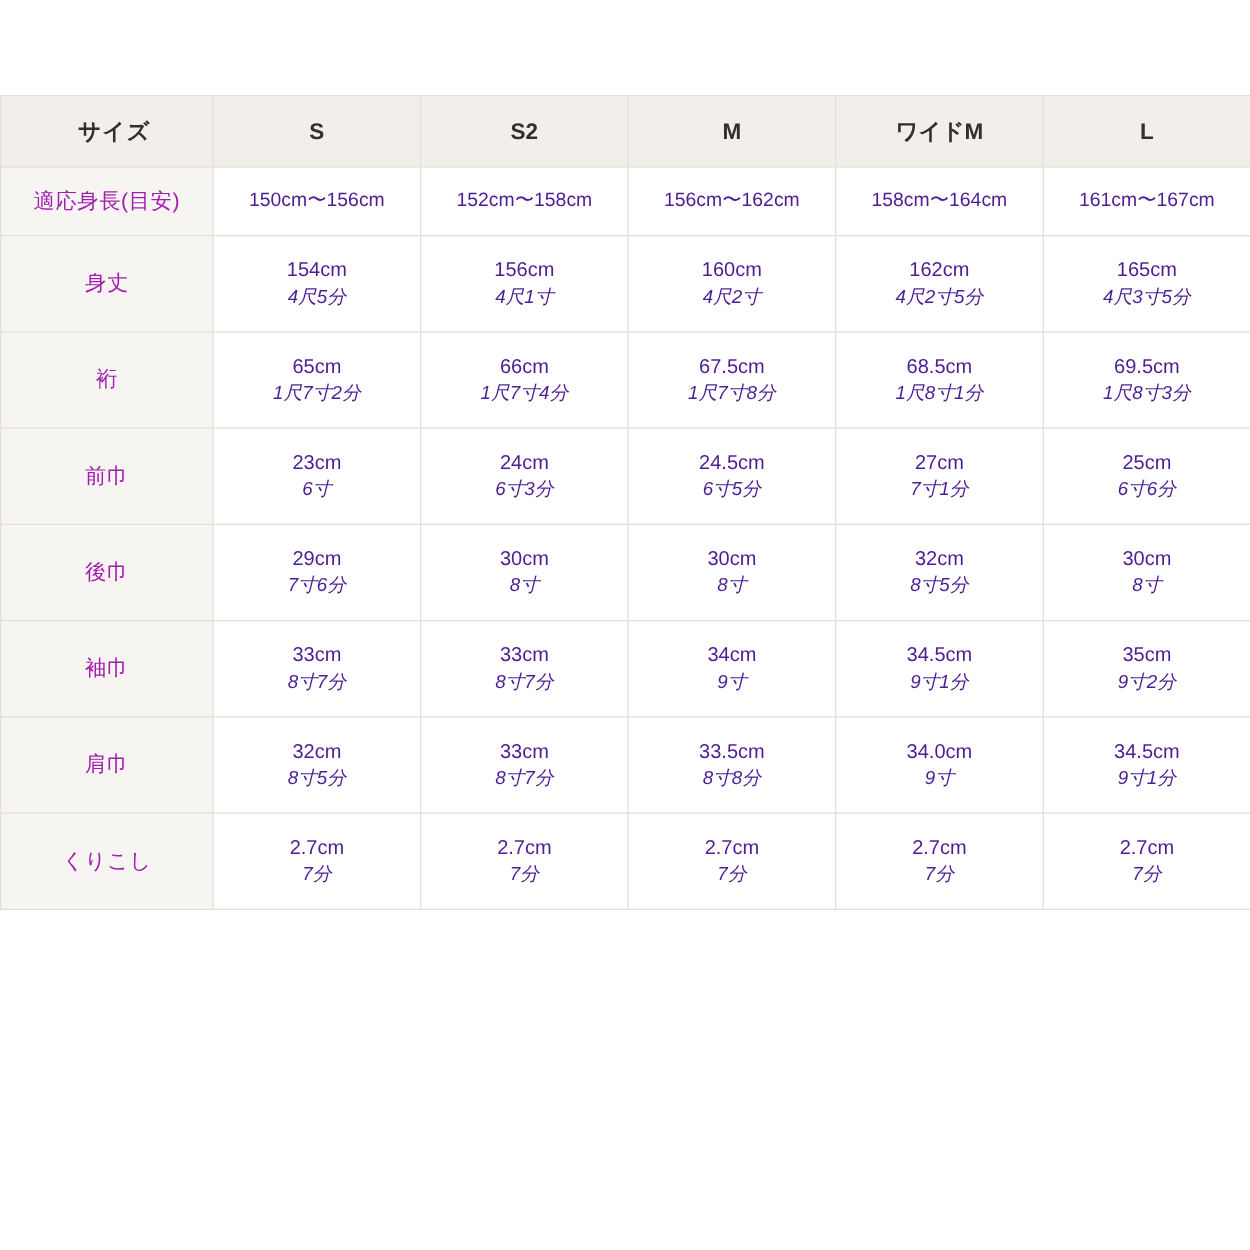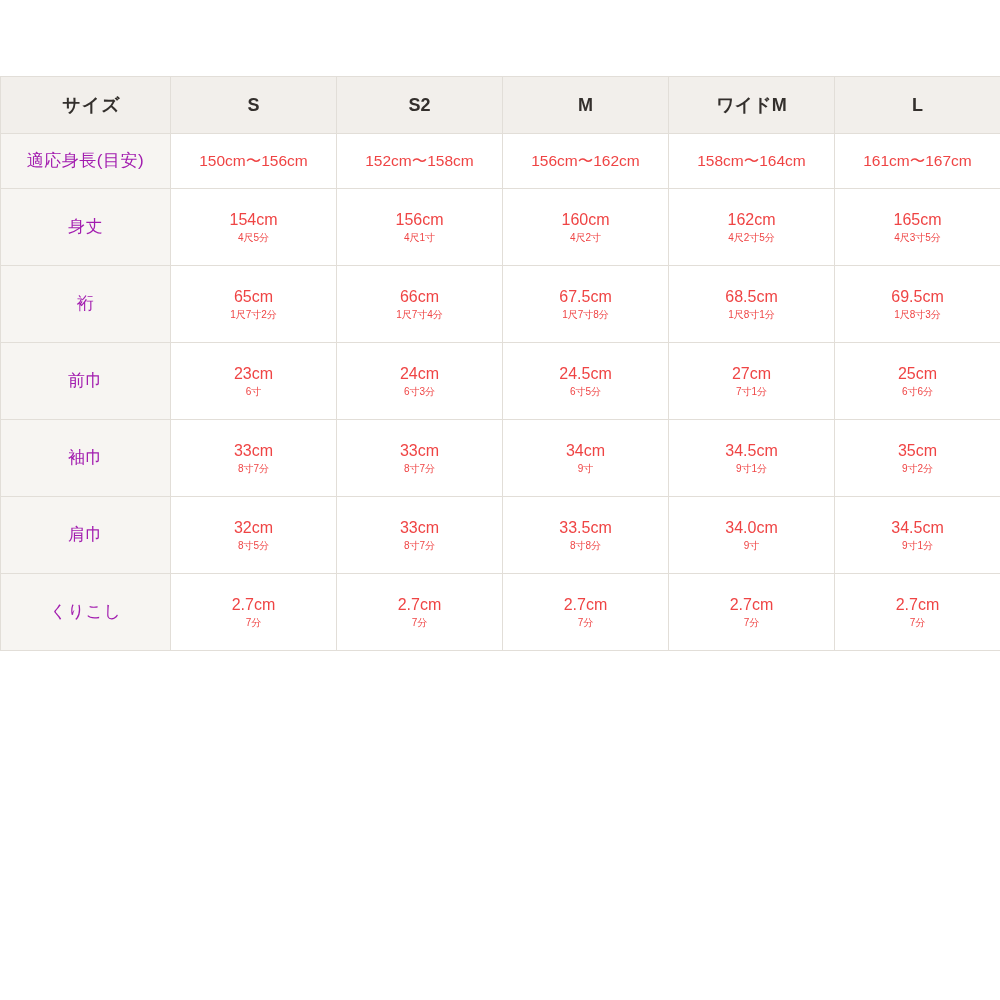--- a/index.html
+++ b/index.html
@@ -59,31 +59,31 @@
   td.row-label, th.row-label {
     background: #f7f5f2;
     font-size: 17px;
     font-weight: bold;
     color: #a21caf;
     letter-spacing: 0.5px;
   }
   td.data-cell {
     background: #ffffff;
     font-size: 16px;
-    color: #ef4444;
+    color: #4c1d95;
     margin-left: 20px;
   }
   .cell-main { display: block; }
   .cell-sub { display: block; }
   tr.r-height td, tr.r-hip td { height: 54px; }
   tr.r-height td.data-cell { font-size: 15.5px; }
   tr.r-hip td.data-cell { font-size: 16px; }
   tr.two-line td { height: 76px; }
   tr.two-line td.data-cell .cell-main { font-size: 16px; }
-  tr.two-line td.data-cell .cell-sub { font-size: 10px; }
+  tr.two-line td.data-cell .cell-sub { font-size: 15px; font-style: italic; }
 </style>
 </head>
 <body>
 
 <div id="page">
   <table class="size-table">
     <colgroup>
       <col class="label-col">
       <col class="data-col">
       <col class="data-col">
@@ -179,20 +179,43 @@
         <td class="data-cell">
           <span class="cell-main">27cm</span>
           <span class="cell-sub">7寸1分</span>
         </td>
         <td class="data-cell">
           <span class="cell-main">25cm</span>
           <span class="cell-sub">6寸6分</span>
         </td>
       </tr>
 
+      <tr class="two-line r-ushirohaba">
+        <th class="row-label">後巾</th>
+        <td class="data-cell">
+          <span class="cell-main">29cm</span>
+          <span class="cell-sub">7寸6分</span>
+        </td>
+        <td class="data-cell">
+          <span class="cell-main">30cm</span>
+          <span class="cell-sub">8寸</span>
+        </td>
+        <td class="data-cell">
+          <span class="cell-main">30cm</span>
+          <span class="cell-sub">8寸</span>
+        </td>
+        <td class="data-cell">
+          <span class="cell-main">32cm</span>
+          <span class="cell-sub">8寸5分</span>
+        </td>
+        <td class="data-cell">
+          <span class="cell-main">30cm</span>
+          <span class="cell-sub">8寸</span>
+        </td>
+      </tr>
 
 
       <tr class="two-line r-sodehaba">
         <th class="row-label">袖巾</th>
         <td class="data-cell">
           <span class="cell-main">33cm</span>
           <span class="cell-sub">8寸7分</span>
         </td>
         <td class="data-cell">
           <span class="cell-main">33cm</span>

